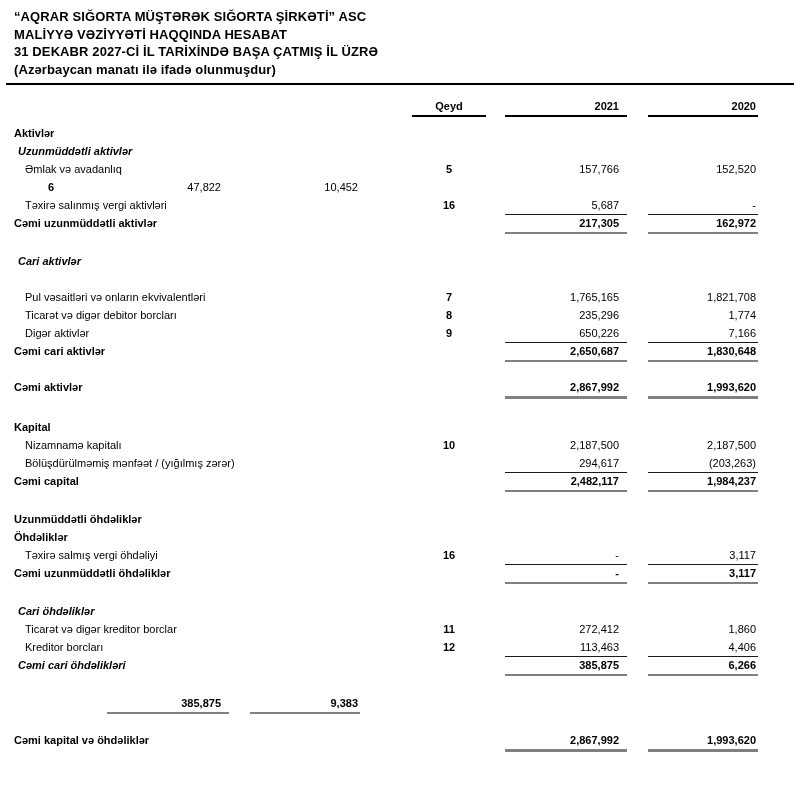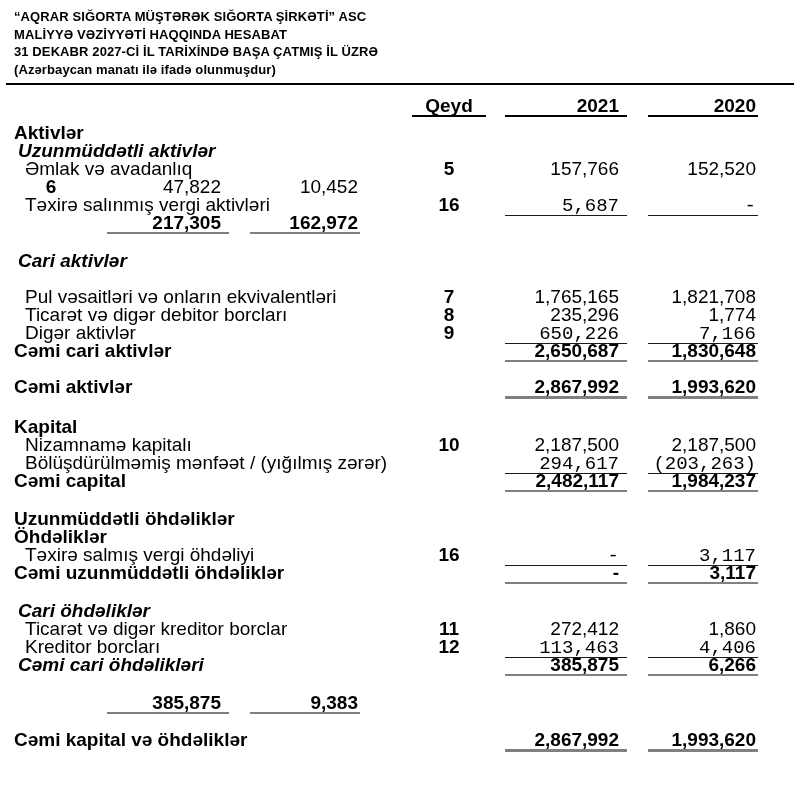--- a/index.html
+++ b/index.html
@@ -13,38 +13,38 @@
     margin:0 6px 0 6px;
     padding:8px 0 5px 8px;
     border-bottom:2px solid #000;
   }
   .header .title-line {
     font-weight:bold; font-size:13px; line-height:17.5px;
     letter-spacing:0.1px; white-space:nowrap;
   }
   
   .table { margin:12px 42px 0 14px; }
-  .row { display:flex; align-items:baseline; height:18px; line-height:18px; font-size:19px; }
+  .row { display:flex; align-items:baseline; height:18px; line-height:18px; font-size:11px; }
   .cell { white-space:nowrap; overflow:visible; }
   .c-label { flex:1; }
   .c-note  { width:74px;  text-align:center; font-weight:bold; }
   .c-v1    { width:122px; margin-left:19px; text-align:right; padding-right:8px; }
   .c-v2    { width:110px; margin-left:21px; text-align:right; padding-right:2px; }
   
   .col-header { margin-bottom:5px; height:22px; }
   .col-header .hdr { font-weight:bold; border-bottom:2px solid #000; }
   
   .kind-section .c-label { font-weight:bold; }
   .kind-total .c-label, .kind-total .c-v1, .kind-total .c-v2,
   .kind-grand .c-label, .kind-grand .c-v1, .kind-grand .c-v2 { font-weight:bold; }
   
   .ind-1 .c-label { padding-left:4px;font-style:italic; }
   .ind-2 .c-label { padding-left:11px; }
   
-  .line-thin  { border-bottom:1px solid #1a1a1a;font-family:Liberation Mono, monospace; }
+  .line-thin  { border-bottom:1px solid #1a1a1a; }
   .line-total { border-bottom:2px solid #808080; }
   .line-grand { border-bottom:3.5px solid #808080; }
   
   .spacer { width:100%; }
   .sp-18 { height:18px; }
   .sp-19 { height:19px; }
   .sp-20 { height:20px; }
   .sp-22 { height:22px; }
 </style>
 </head>
@@ -90,20 +90,21 @@
           <div class="cell c-v1">47,822</div>
           <div class="cell c-v2">10,452</div>
         </div>
         <div class="row kind-item ind-2">
           <div class="cell c-label">Təxirə salınmış vergi aktivləri</div>
           <div class="cell c-note">16</div>
           <div class="cell c-v1 line-thin">5,687</div>
           <div class="cell c-v2 line-thin">-</div>
         </div>
         <div class="row kind-total ind-0">
+          <div class="cell c-label">Cəmi uzunmüddətli aktivlər</div>
           <div class="cell c-note"></div>
           <div class="cell c-v1 line-total">217,305</div>
           <div class="cell c-v2 line-total">162,972</div>
         </div>
         <div class="spacer sp-20"></div>
         <div class="row kind-section ind-1">
           <div class="cell c-label">Cari aktivlər</div>
           <div class="cell c-note"></div>
           <div class="cell c-v1"></div>
           <div class="cell c-v2"></div>

